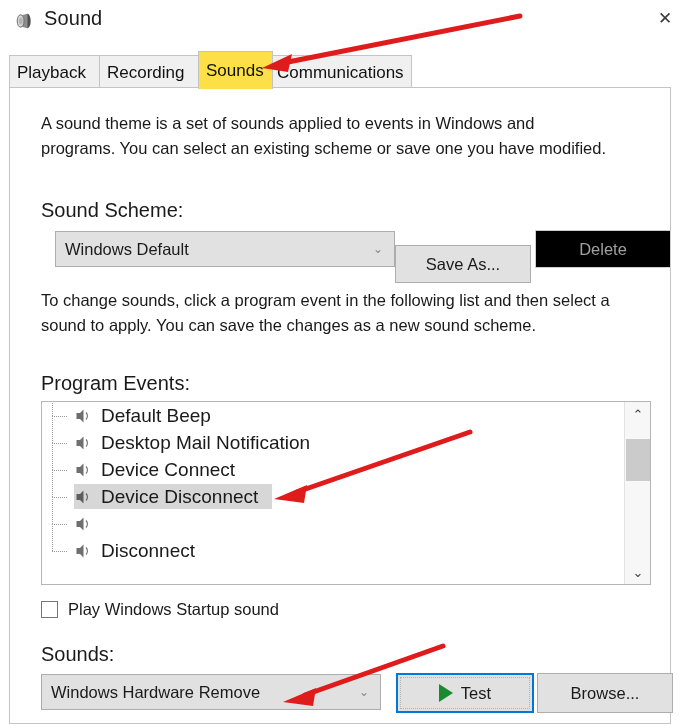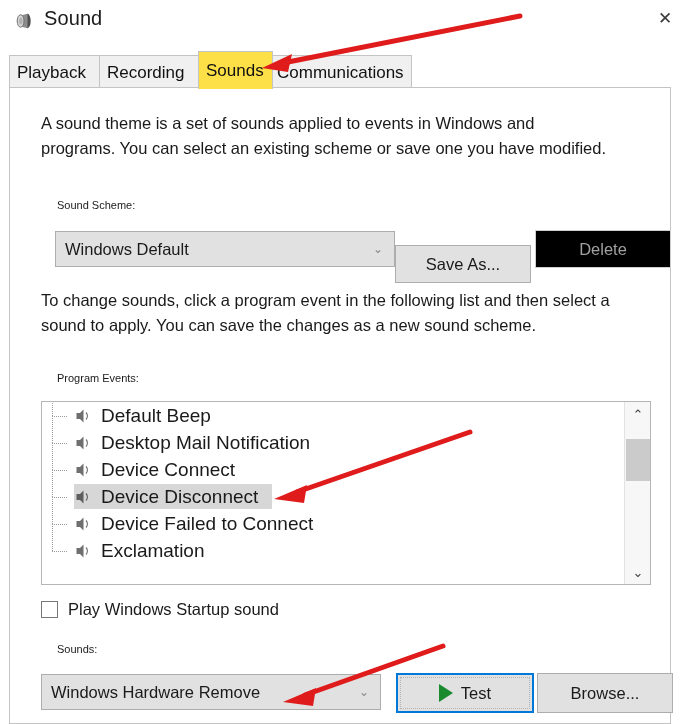--- a/index.html
+++ b/index.html
@@ -102,24 +102,23 @@
     position: absolute;
     font-size: 16.5px;
     color: #1a1a1a;
     line-height: 25px;
   }
   #para1 { left: 31px; top: 23px; width: 566px; }
   #para2 { left: 31px; top: 200px; width: 610px; }
 
   .field-label {
     position: absolute;
-    font-size: 11px;
-    color: #1a1a1a;
-    white-space: nowrap;
-    margin-left: 16px;
+    font-size: 20px;
+    color: #1a1a1a;
+    white-space: nowrap;
   }
   #scheme-label { left: 31px; top: 111px; }
   #events-label { left: 31px; top: 284px; }
   #sounds-label { left: 31px; top: 555px; }
 
   
   .combo {
     position: absolute;
     box-sizing: border-box;
     background: #e1e1e1;
@@ -389,33 +388,32 @@
 
       <div class="event-row">
         <div class="tree-line"></div>
         <div class="spk">
           <svg width="22" height="18" viewBox="0 0 22 18">
             <path d="M7 6 L10.5 2.5 L10.5 15.5 L7 12 Z" fill="#6f6f6f"></path>
             <rect x="3.5" y="6" width="3.6" height="6" fill="#6f6f6f"></rect>
             <path d="M13 5.5 A5 5 0 0 1 13 12.5" stroke="#6f6f6f" stroke-width="1.1" fill="none"></path>
           </svg>
         </div>
-        <span class="lbl">Device Failed to Connect</span>
       </div>
 
       <div class="event-row">
         <div class="tree-line"></div>
         <div class="spk">
           <svg width="22" height="18" viewBox="0 0 22 18">
             <path d="M7 6 L10.5 2.5 L10.5 15.5 L7 12 Z" fill="#6f6f6f"></path>
             <rect x="3.5" y="6" width="3.6" height="6" fill="#6f6f6f"></rect>
             <path d="M13 5.5 A5 5 0 0 1 13 12.5" stroke="#6f6f6f" stroke-width="1.1" fill="none"></path>
           </svg>
         </div>
-        <span class="lbl">Exclamation</span>
+        <span class="lbl">Disconnect</span>
       </div>
 
 
       <div id="list-scroll">
         <div class="sb-arrow" id="sb-up">⌃</div>
         <div id="sb-thumb"></div>
         <div class="sb-arrow" id="sb-down">⌄</div>
       </div>
     </div>
 

